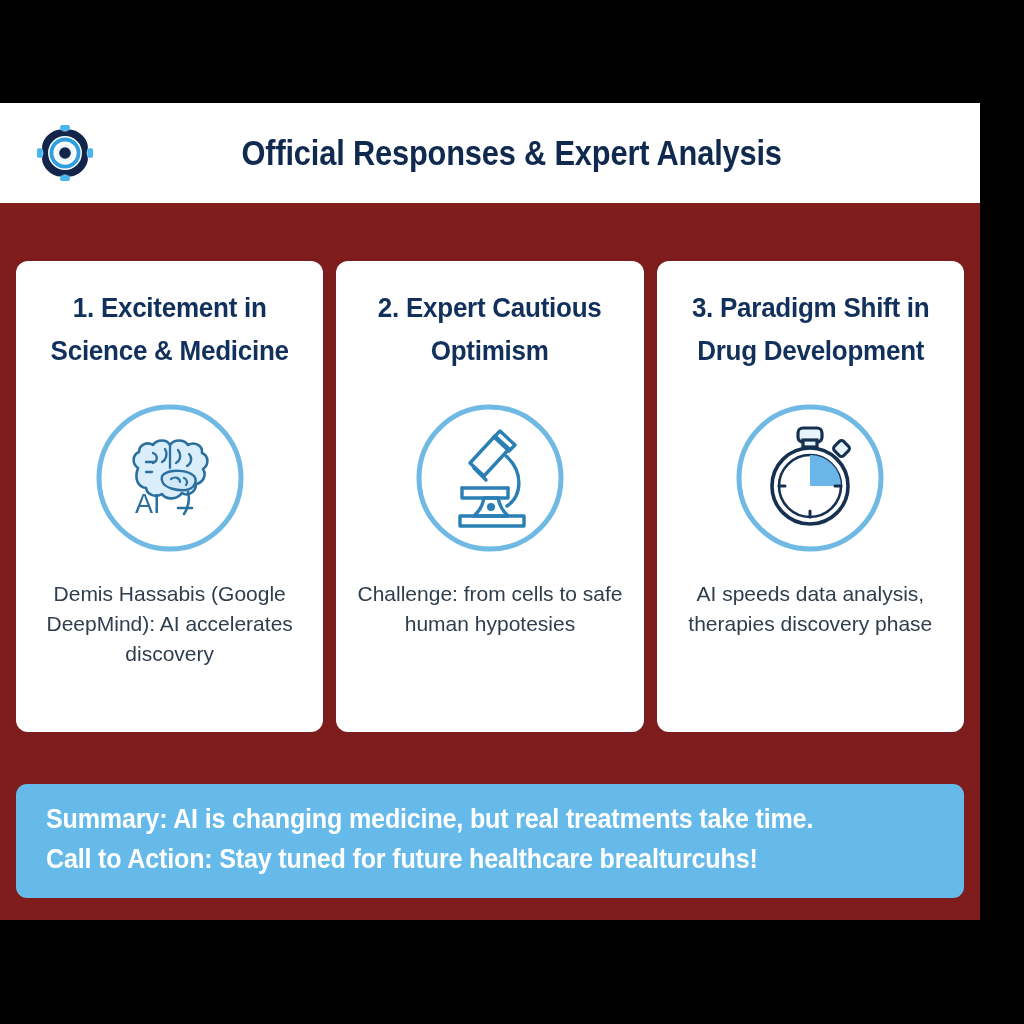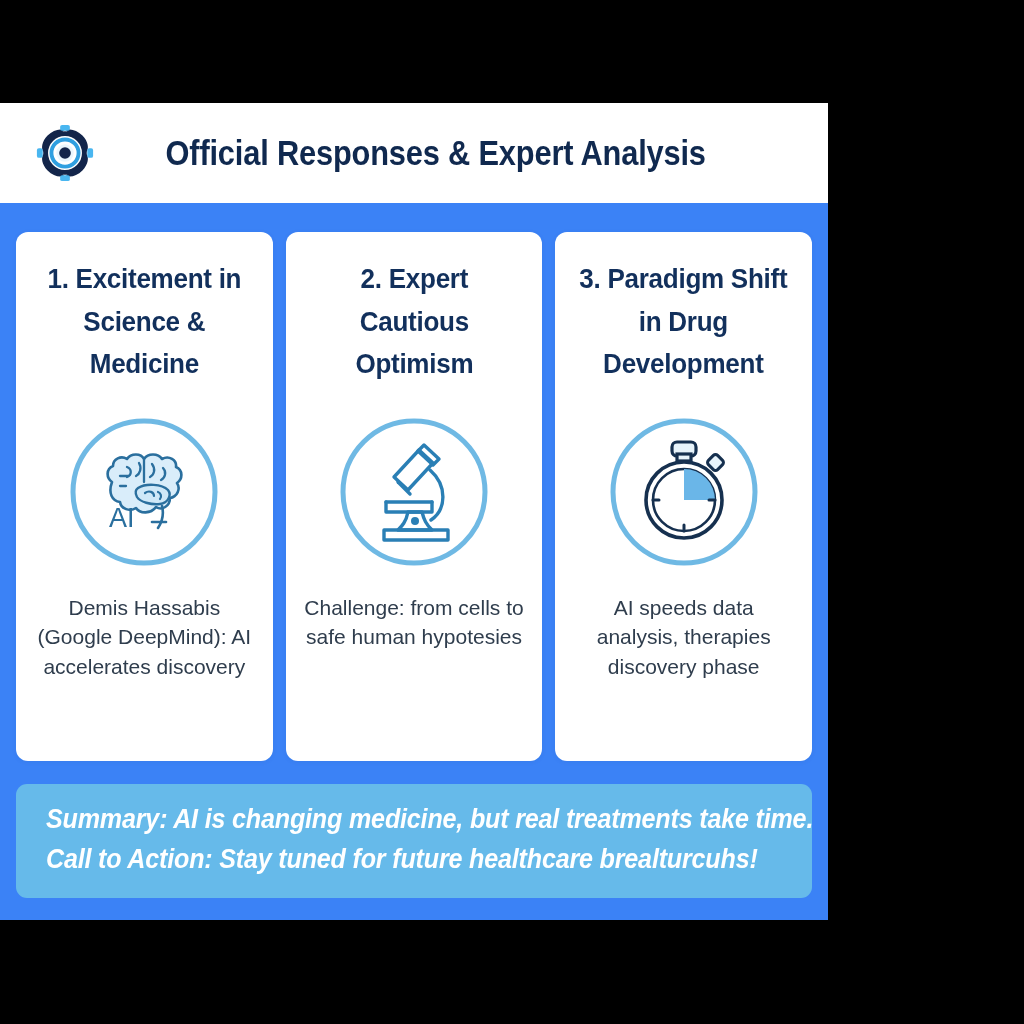--- a/index.html
+++ b/index.html
@@ -25,26 +25,27 @@
     z-index: 5;
   }
   .letterbox.top { top: 0; height: 103px; }
   .letterbox.bottom { top: 920px; height: 104px; }
 
   
   .canvas {
     position: absolute;
     left: 0;
     top: 103px;
-    width: 828px;
+    width: 980px;
     height: 817px;
-    background: #3b82f6;
+    background: #7f1d1d;
     box-sizing: border-box;
     display: flex;
     flex-direction: column;
+    gap: 29px;
   }
 
   
   .header {
     height: 100px;
     flex: 0 0 100px;
     background: #ffffff;
     display: flex;
     align-items: center;
     padding-left: 34px;
@@ -122,21 +123,20 @@
     margin: 1px;
     max-width: 280px;
   }
   .card-body + .card-body { margin-top: 22px; }
 
   
   .banner-row {
     flex: 0 0 auto;
     padding: 23px 16px 22px 16px;
     box-sizing: border-box;
-    font-style: italic;
   }
   .banner {
     background: #66baea;
     border-radius: 11px;
     padding: 16px 30px 18px 30px;
     box-sizing: border-box;
   }
   .banner-line {
     color: #ffffff;
     font-size: 27px;

